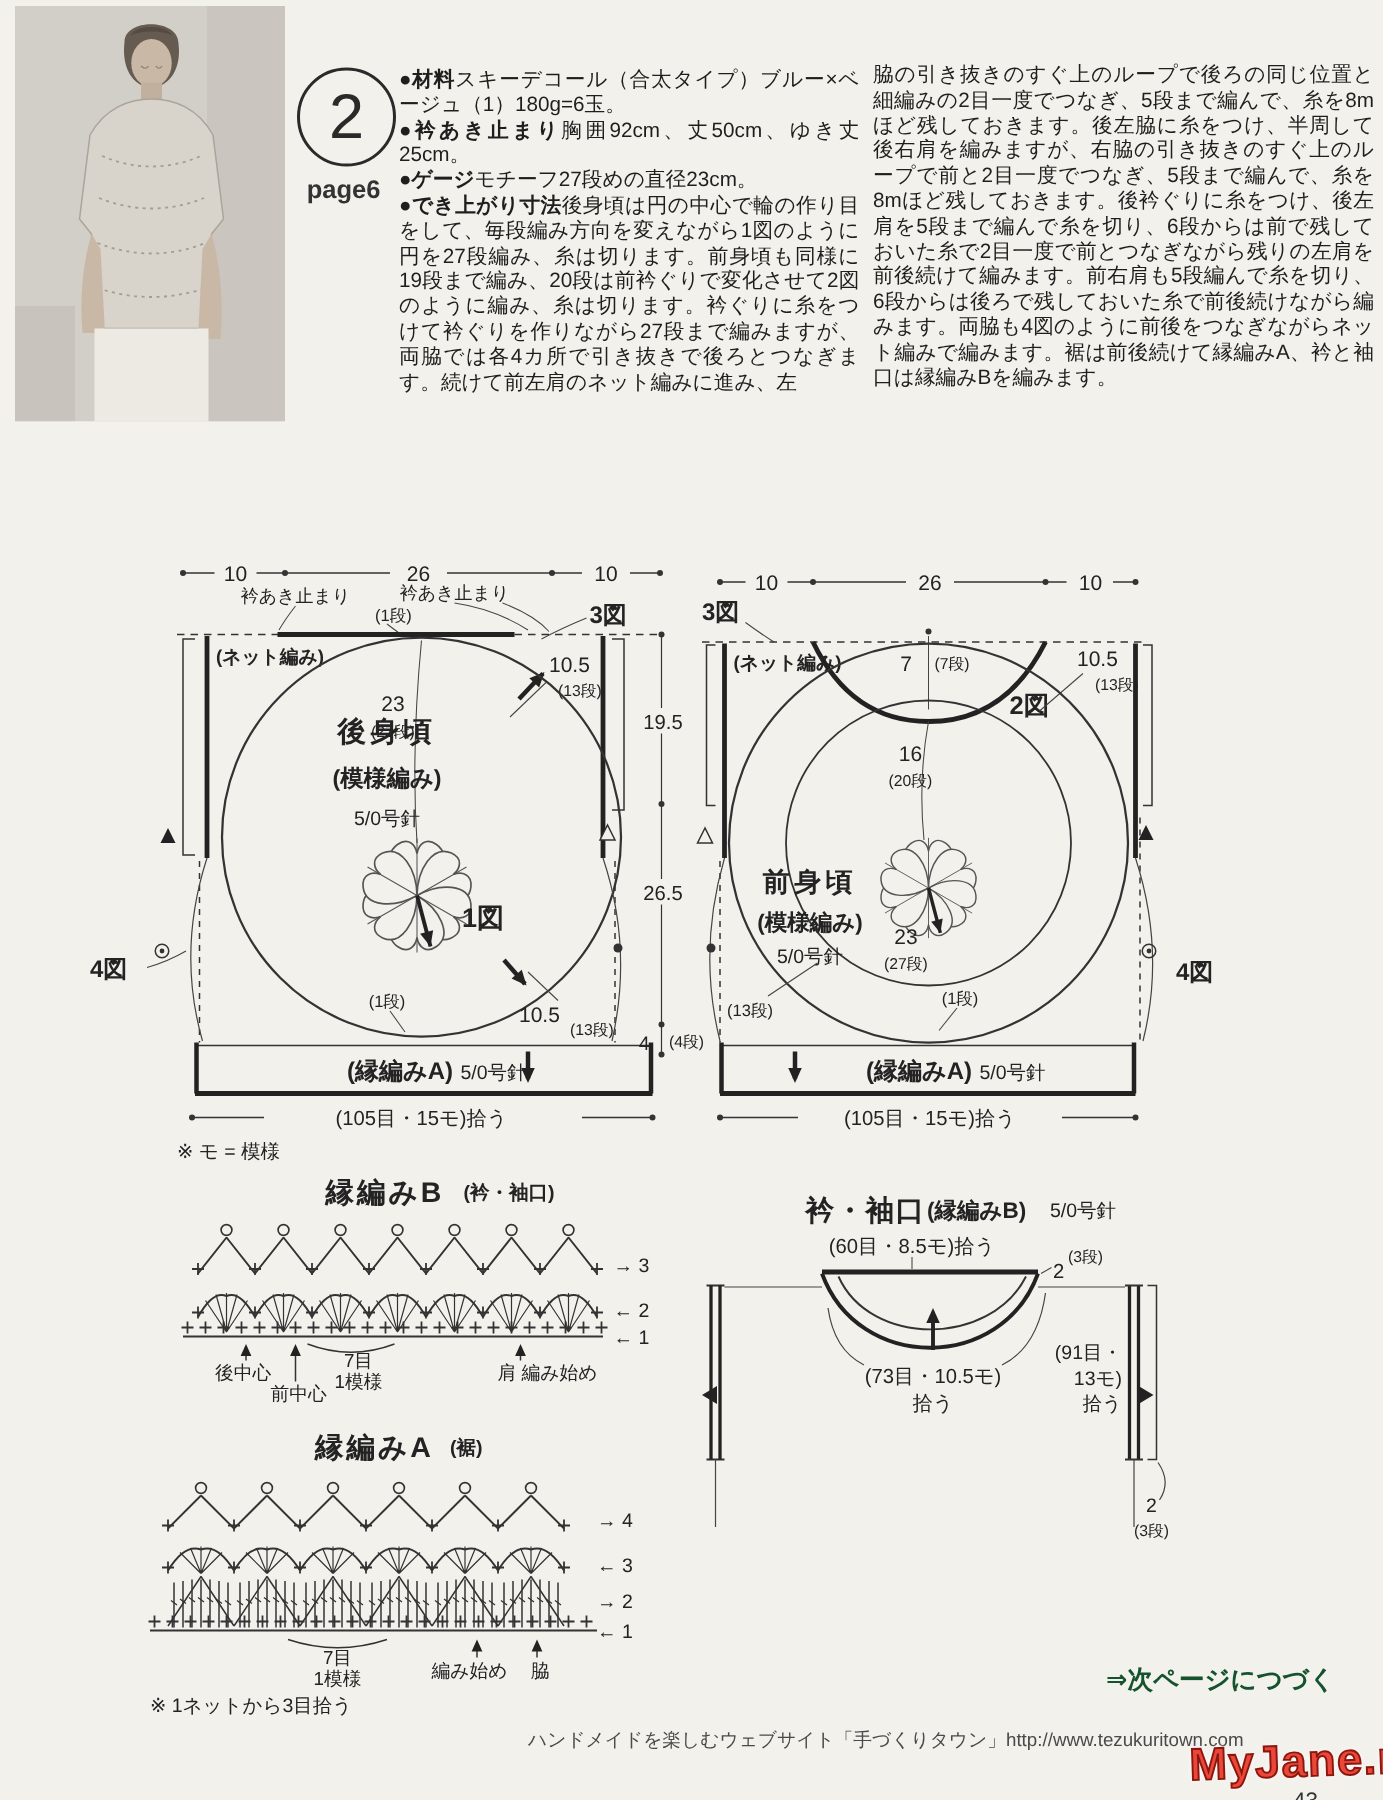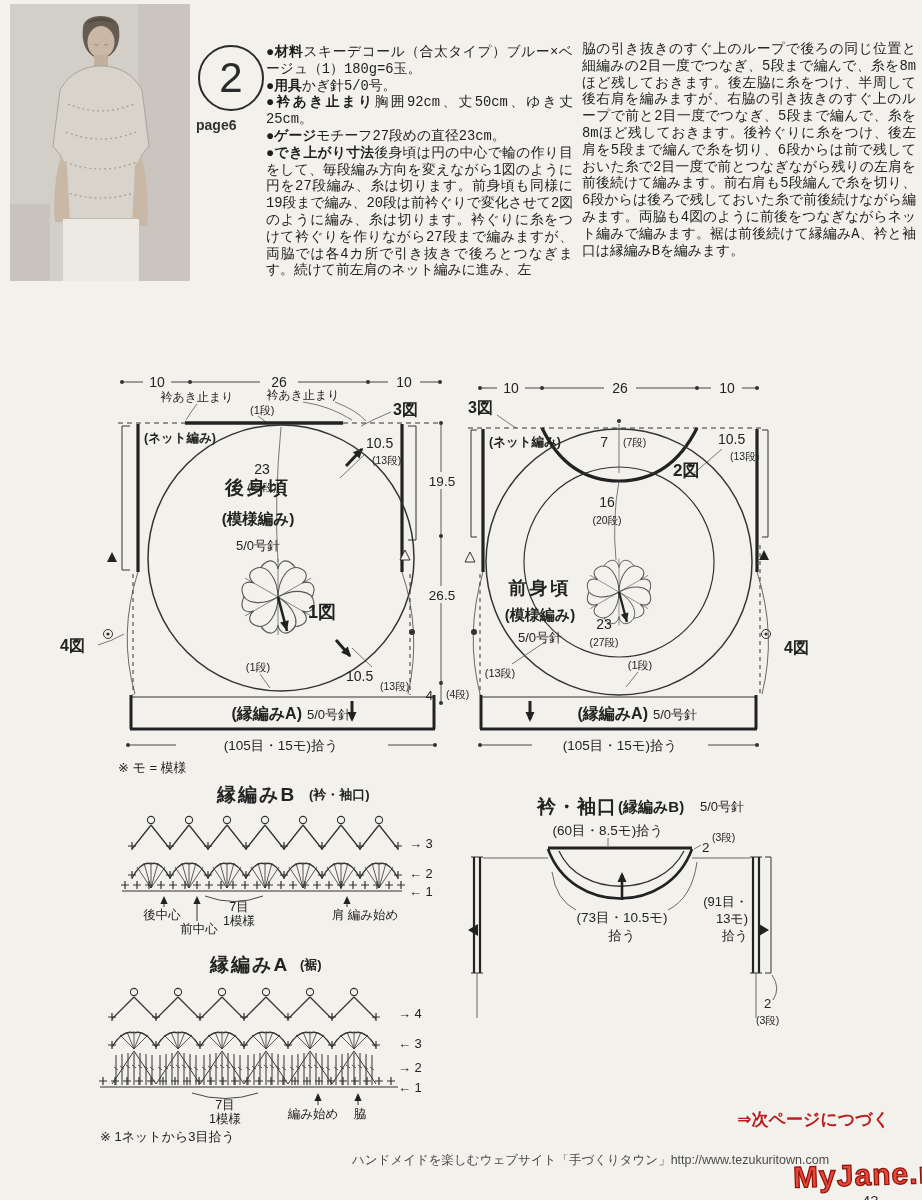--- a/index.html
+++ b/index.html
@@ -1,26 +1,26 @@
 <!DOCTYPE html>
 <html><head>
 <meta charset="utf-8">
 <style>
   html,body{margin:0;padding:0;}
   body{background:#e9e7e2;font-family:"Liberation Sans","DejaVu Sans",sans-serif;}
   .page{position:relative;width:922px;height:1200px;background:#f3f1ec;overflow:hidden;color:#222;}
   .abs{position:absolute;}
   .jp{font-size:13.8px;line-height:16.8px;text-align:justify;color:#1e1e1e;}
-  .jp p{margin:0;font-family:Liberation Mono, monospace;}
+  .jp p{margin:0;}
   .jp b{font-weight:bold;}
   .badge{width:62px;height:62px;border:2.5px solid #2a2a2a;border-radius:50%;
          display:flex;align-items:center;justify-content:center;font-size:42px;color:#2a2a2a;}
-  .pageref{width:66px;text-align:left;font-size:14px;font-weight:bold;color:#333;}
+  .pageref{width:66px;text-align:center;font-size:17px;font-weight:bold;color:#333;}
   svg text{fill:#232323;}
-  .continue{font-size:17px;font-weight:bold;color:#b91c1c;}
+  .continue{font-size:17px;font-weight:bold;color:#14532d;}
   .footer{font-size:12.5px;color:#4a4a4a;}
   .pagenum{font-size:15px;color:#333;margin-top:42px;}
   .watermark{font-size:30px;font-weight:bold;color:#e8473a;
     -webkit-text-stroke:1.3px #8d150c;
     text-shadow:0 0 2px #ffffff,0 0 4px #ffffff;
     transform:rotate(-2deg);letter-spacing:1px;}
 </style>
 </head>
 <body>
 
@@ -44,21 +44,20 @@
     </svg>
   </div>
 
   <div class="abs badge" style="left:198px;top:45px;">
     <span>2</span>
   </div>
   <div class="abs pageref" style="left:196px;top:117px;">page6</div>
 
   <div class="abs jp" style="left:266px;top:45px;width:307px;">
     <p><b>●材料</b><span>スキーデコール（合太タイプ）ブルー×ベージュ（1）180g=6玉。</span></p>
-    <p><b>●用具</b><span>かぎ針5/0号。</span></p>
     <p><b>●衿あき止まり</b><span>胸囲92cm、丈50cm、ゆき丈25cm。</span></p>
     <p><b>●ゲージ</b><span>モチーフ27段めの直径23cm。</span></p>
     <p><b>●でき上がり寸法</b><span>後身頃は円の中心で輪の作り目をして、毎段編み方向を変えながら1図のように円を27段編み、糸は切ります。前身頃も同様に19段まで編み、20段は前衿ぐりで変化させて2図のように編み、糸は切ります。衿ぐりに糸をつけて衿ぐりを作りながら27段まで編みますが、両脇では各4カ所で引き抜きで後ろとつなぎます。続けて前左肩のネット編みに進み、左</span></p>
   </div>
 
   <div class="abs jp" style="left:582px;top:42px;width:334px;">
     <p>脇の引き抜きのすぐ上のループで後ろの同じ位置と細編みの2目一度でつなぎ、5段まで編んで、糸を8mほど残しておきます。後左脇に糸をつけ、半周して後右肩を編みますが、右脇の引き抜きのすぐ上のループで前と2目一度でつなぎ、5段まで編んで、糸を8mほど残しておきます。後衿ぐりに糸をつけ、後左肩を5段まで編んで糸を切り、6段からは前で残しておいた糸で2目一度で前とつなぎながら残りの左肩を前後続けて編みます。前右肩も5段編んで糸を切り、6段からは後ろで残しておいた糸で前後続けながら編みます。両脇も4図のように前後をつなぎながらネット編みで編みます。裾は前後続けて縁編みA、衿と袖口は縁編みBを編みます。</p>
   </div>
 
   <div class="abs" style="left:0;top:360px;">

